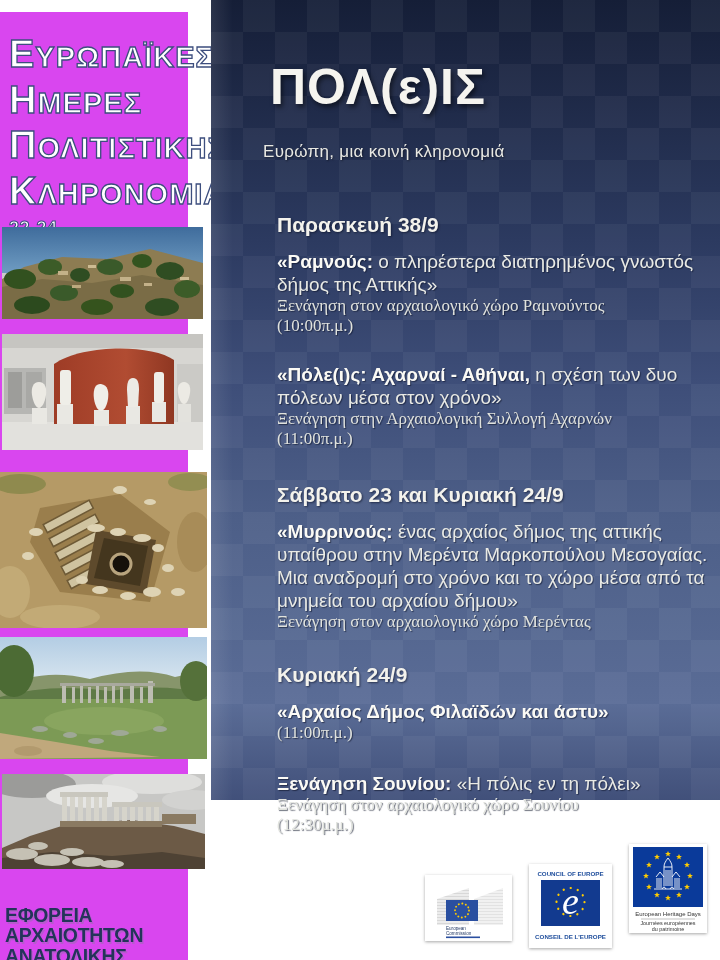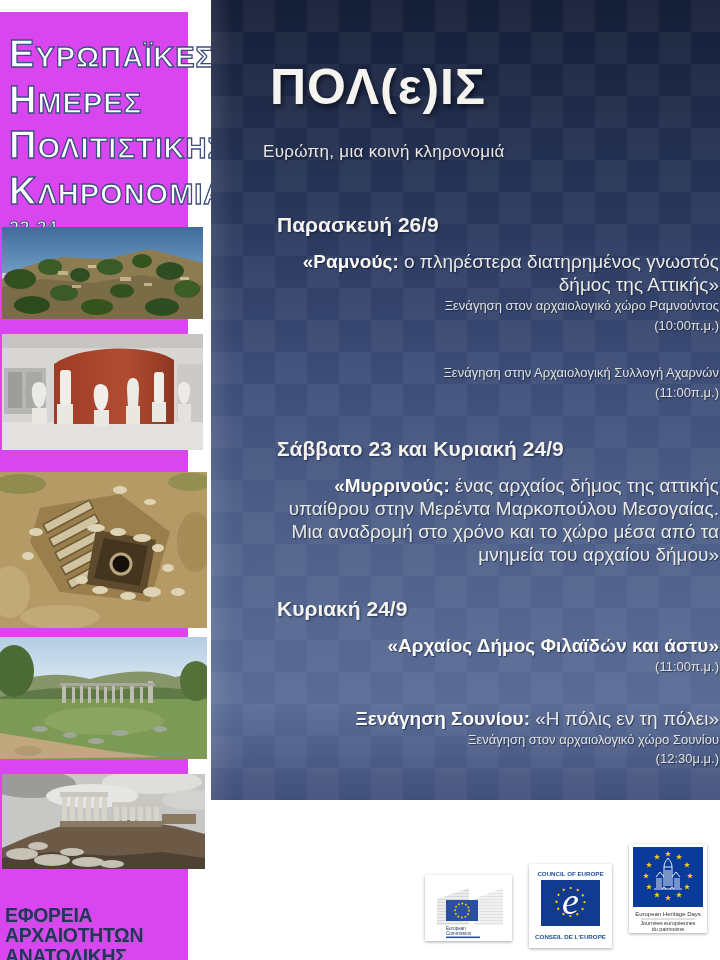--- a/index.html
+++ b/index.html
@@ -50,24 +50,24 @@
   }
   .page-subtitle{
     position:absolute;left:52px;top:142px;font-size:17px;color:#e9e9e3;
     letter-spacing:.3px;text-shadow:1px 1px 2px rgba(0,0,0,.45);
   }
   .schedule{position:absolute;left:66px;top:212px;width:442px;}
   .day-heading{
     font-size:21px;font-weight:bold;color:#f3f2ec;line-height:26px;
     text-shadow:1px 1px 2px rgba(10,15,35,.6);margin-bottom:12px;
   }
-  .event{margin-bottom:14px;text-align:right;}
+  .event{margin-bottom:14px;}
   .ev-title{font-size:19px;line-height:23px;color:#e9eae5;text-shadow:1px 1px 1px rgba(10,15,35,.55);}
   .ev-bold{font-weight:bold;color:#fbfaf5;}
-  .ev-detail{font-size:13px;line-height:19.5px;color:#e0e2dd;text-shadow:1px 1px 1px rgba(12,18,38,.6);}
+  .ev-detail{font-size:17px;line-height:19.5px;color:#e0e2dd;text-shadow:1px 1px 1px rgba(12,18,38,.6);font-family:Liberation Serif, serif;}
   .gap-lg{height:20px;}
   .gap-md{height:16px;}
   .gap-sm{height:14px;}
 
   
   .logo-box{position:absolute;background:#ffffff;box-shadow:0 1px 3px rgba(0,0,0,.35);}
   .logo-box svg{display:block;width:100%;height:100%;}
   .ec-box{left:214px;top:875px;width:87px;height:66px;}
   .coe-box{left:318px;top:864px;width:83px;height:84px;}
   .ehd-box{left:418px;top:844px;width:78px;height:89px;}
@@ -274,45 +274,49 @@
       <div>ΑΝΑΤΟΛΙΚΗΣ ΑΤΤΙΚΗΣ</div>
     </div>
   </div>
 
   <div class="panel">
     <div class="page-title">ΠΟΛ(ε)ΙΣ</div>
     <div class="page-subtitle">Ευρώπη, μια κοινή κληρονομιά</div>
 
     <div class="schedule">
 
-      <div class="day-heading">Παρασκευή 26/9</div>
+      <div class="day-heading">Παρασκευή 38/9</div>
 
       <div class="event">
         <div class="ev-title">
           <span class="ev-bold">«Ραμνούς:</span><span> ο πληρέστερα διατηρημένος γνωστός δήμος της Αττικής»</span>
         </div>
         <div class="ev-detail">Ξενάγηση στον αρχαιολογικό χώρο Ραμνούντος</div>
         <div class="ev-detail">(10:00π.μ.)</div>
       </div>
 
       <div class="gap-sm"></div>
 
       <div class="event">
+        <div class="ev-title">
+          <span class="ev-bold">«Πόλε(ι)ς: Αχαρναί - Αθήναι,</span><span> η σχέση των δυο πόλεων μέσα στον χρόνο»</span>
+        </div>
         <div class="ev-detail">Ξενάγηση στην Αρχαιολογική Συλλογή Αχαρνών</div>
         <div class="ev-detail">(11:00π.μ.)</div>
       </div>
 
       <div class="gap-lg"></div>
 
       <div class="day-heading">Σάββατο 23 και Κυριακή 24/9</div>
 
       <div class="event">
         <div class="ev-title">
           <span class="ev-bold">«Μυρρινούς:</span><span> ένας αρχαίος δήμος της αττικής υπαίθρου στην Μερέντα Μαρκοπούλου Μεσογαίας. Μια αναδρομή στο χρόνο και το χώρο μέσα από τα μνημεία του αρχαίου δήμου»</span>
         </div>
+        <div class="ev-detail">Ξενάγηση στον αρχαιολογικό χώρο Μερέντας</div>
       </div>
 
       <div class="gap-md"></div>
 
       <div class="day-heading">Κυριακή 24/9</div>
 
       <div class="event">
         <div class="ev-title">
           <span class="ev-bold">«Αρχαίος Δήμος Φιλαϊδών και άστυ»</span><span></span>
         </div>

